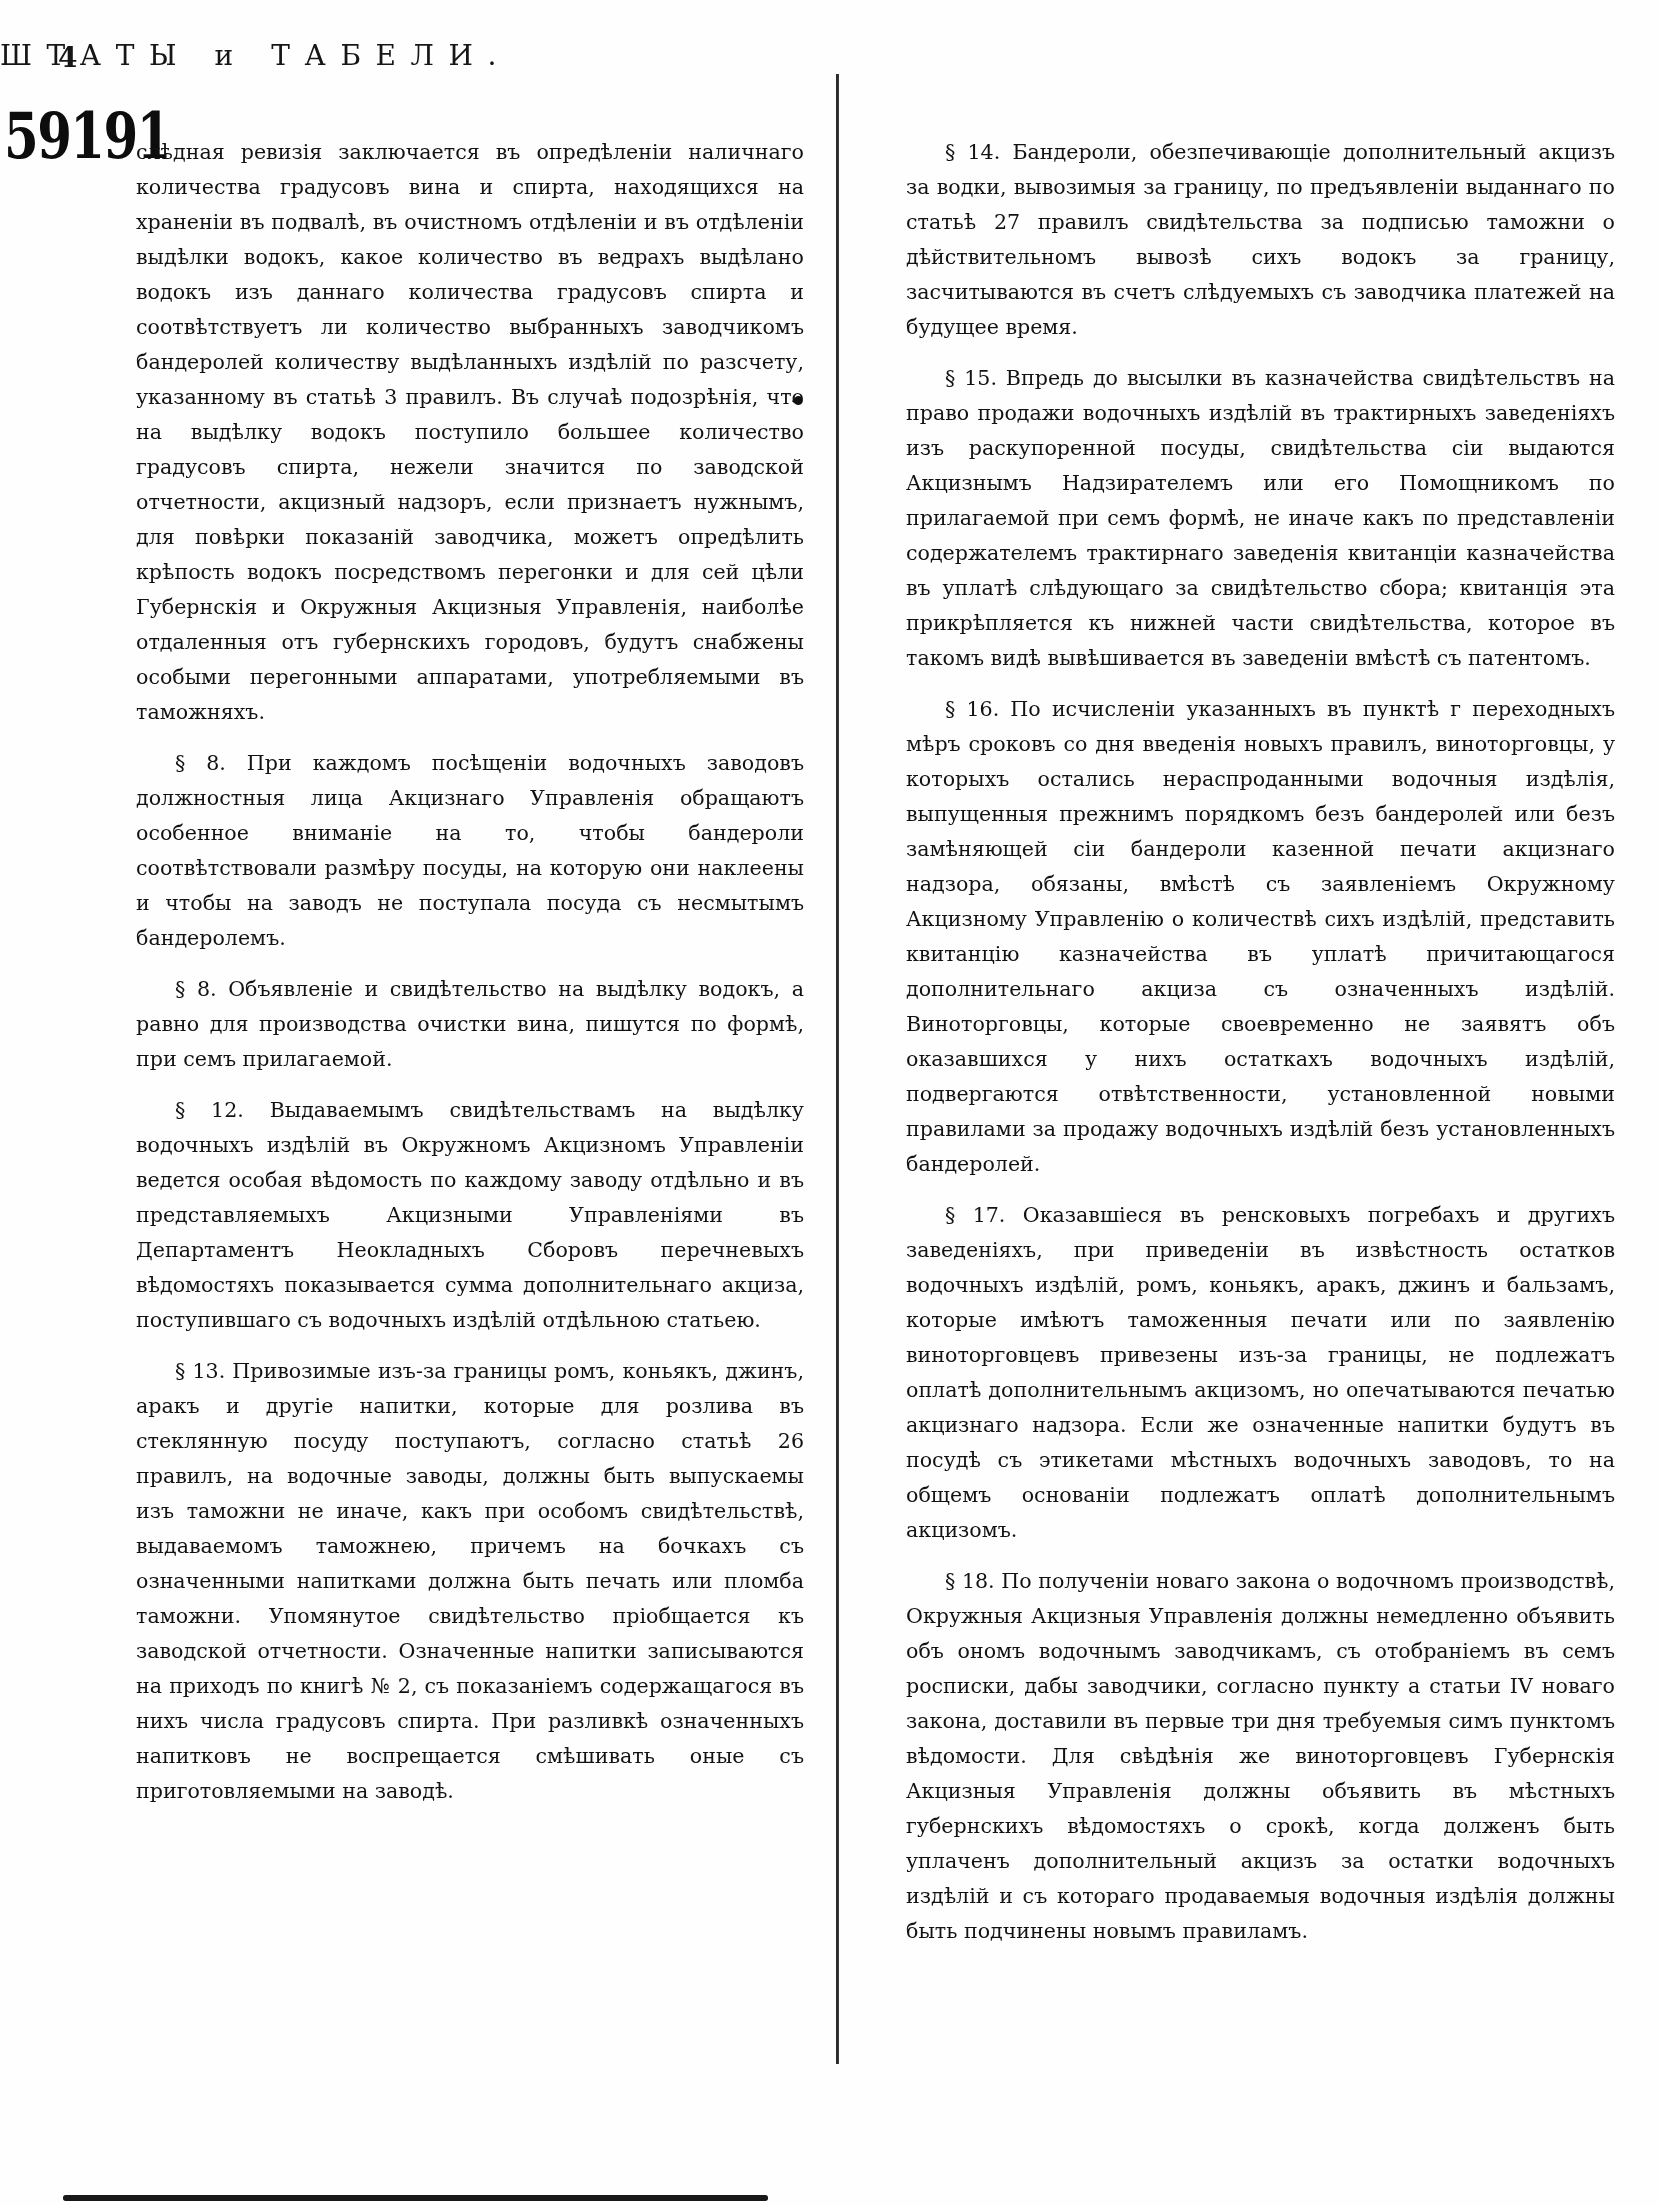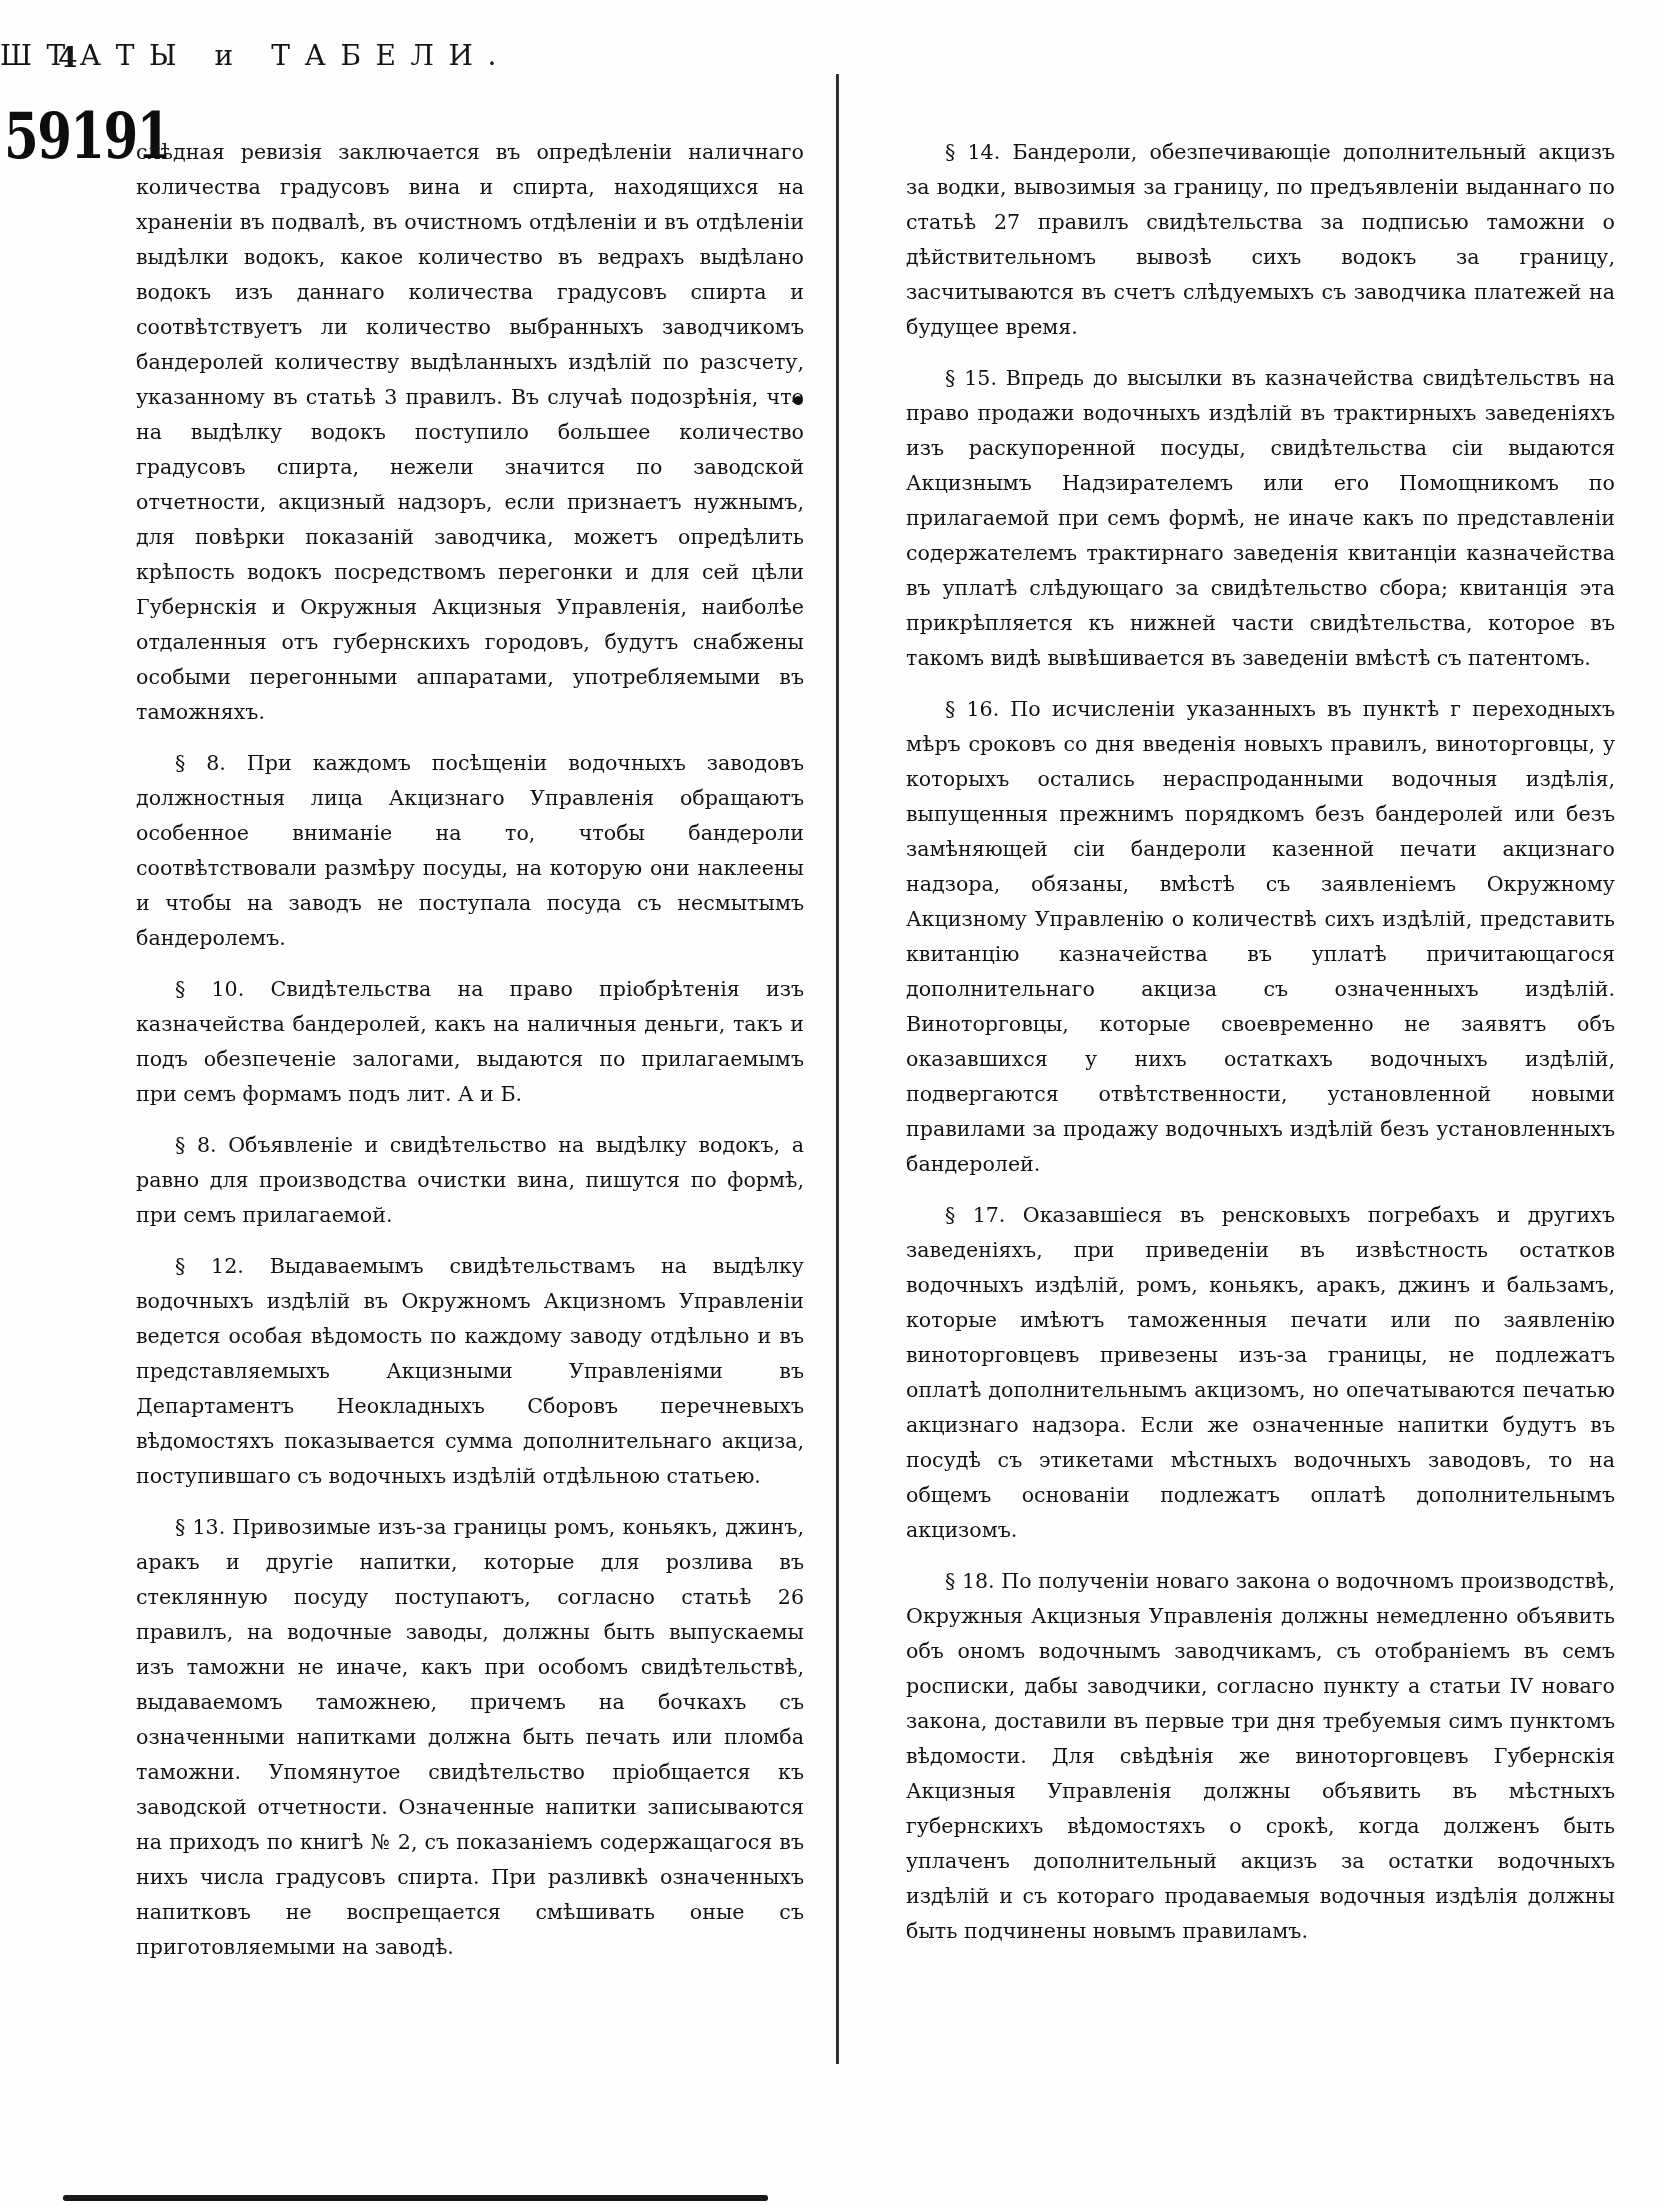--- a/index.html
+++ b/index.html
@@ -89,21 +89,20 @@
 
 <div class="page-num">4</div>
 
 <div class="page-title">ШТАТЫ и ТАБЕЛИ.</div>
 
 <div class="stamp">59191</div>
 
 <div class="column column-left">
   <p class="para continuation">слѣдная ревизія заключается въ опредѣленіи наличнаго количества градусовъ вина и спирта, находящихся на храненіи въ подвалѣ, въ очистномъ отдѣленіи и въ отдѣленіи выдѣлки водокъ, какое количество въ ведрахъ выдѣлано водокъ изъ даннаго количества градусовъ спирта и соотвѣтствуетъ ли количество выбранныхъ заводчикомъ бандеролей количеству выдѣланныхъ издѣлій по разсчету, указанному въ статьѣ 3 правилъ. Въ случаѣ подозрѣнія, что на выдѣлку водокъ поступило большее количество градусовъ спирта, нежели значится по заводской отчетности, акцизный надзоръ, если признаетъ нужнымъ, для повѣрки показаній заводчика, можетъ опредѣлить крѣпость водокъ посредствомъ перегонки и для сей цѣли Губернскія и Окружныя Акцизныя Управленія, наиболѣе отдаленныя отъ губернскихъ городовъ, будутъ снабжены особыми перегонными аппаратами, употребляемыми въ таможняхъ.</p>
   <p class="para">§ 8. При каждомъ посѣщеніи водочныхъ заводовъ должностныя лица Акцизнаго Управленія обращаютъ особенное вниманіе на то, чтобы бандероли соотвѣтствовали размѣру посуды, на которую они наклеены и чтобы на заводъ не поступала посуда съ несмытымъ бандеролемъ.</p>
-  <p class="para">§ 10. Свидѣтельства на право пріобрѣтенія изъ казначейства бандеролей, какъ на наличныя деньги, такъ и подъ обезпеченіе залогами, выдаются по прилагаемымъ при семъ формамъ подъ лит. А и Б.</p>
   <p class="para">§ 8. Объявленіе и свидѣтельство на выдѣлку водокъ, а равно для производства очистки вина, пишутся по формѣ, при семъ прилагаемой.</p>
   <p class="para">§ 12. Выдаваемымъ свидѣтельствамъ на выдѣлку водочныхъ издѣлій въ Окружномъ Акцизномъ Управленіи ведется особая вѣдомость по каждому заводу отдѣльно и въ представляемыхъ Акцизными Управленіями въ Департаментъ Неокладныхъ Сборовъ перечневыхъ вѣдомостяхъ показывается сумма дополнительнаго акциза, поступившаго съ водочныхъ издѣлій отдѣльною статьею.</p>
   <p class="para">§ 13. Привозимые изъ-за границы ромъ, коньякъ, джинъ, аракъ и другіе напитки, которые для розлива въ стеклянную посуду поступаютъ, согласно статьѣ 26 правилъ, на водочные заводы, должны быть выпускаемы изъ таможни не иначе, какъ при особомъ свидѣтельствѣ, выдаваемомъ таможнею, причемъ на бочкахъ съ означенными напитками должна быть печать или пломба таможни. Упомянутое свидѣтельство пріобщается къ заводской отчетности. Означенные напитки записываются на приходъ по книгѣ № 2, съ показаніемъ содержащагося въ нихъ числа градусовъ спирта. При разливкѣ означенныхъ напитковъ не воспрещается смѣшивать оные съ приготовляемыми на заводѣ.</p>
 </div>
 
 <div class="column-divider"></div>
 
 <div class="column column-right">
   <p class="para">§ 14. Бандероли, обезпечивающіе дополнительный акцизъ за водки, вывозимыя за границу, по предъявленіи выданнаго по статьѣ 27 правилъ свидѣтельства за подписью таможни о дѣйствительномъ вывозѣ сихъ водокъ за границу, засчитываются въ счетъ слѣдуемыхъ съ заводчика платежей на будущее время.</p>
   <p class="para">§ 15. Впредь до высылки въ казначейства свидѣтельствъ на право продажи водочныхъ издѣлій въ трактирныхъ заведеніяхъ изъ раскупоренной посуды, свидѣтельства сіи выдаются Акцизнымъ Надзирателемъ или его Помощникомъ по прилагаемой при семъ формѣ, не иначе какъ по представленіи содержателемъ трактирнаго заведенія квитанціи казначейства въ уплатѣ слѣдующаго за свидѣтельство сбора; квитанція эта прикрѣпляется къ нижней части свидѣтельства, которое въ такомъ видѣ вывѣшивается въ заведеніи вмѣстѣ съ патентомъ.</p>

